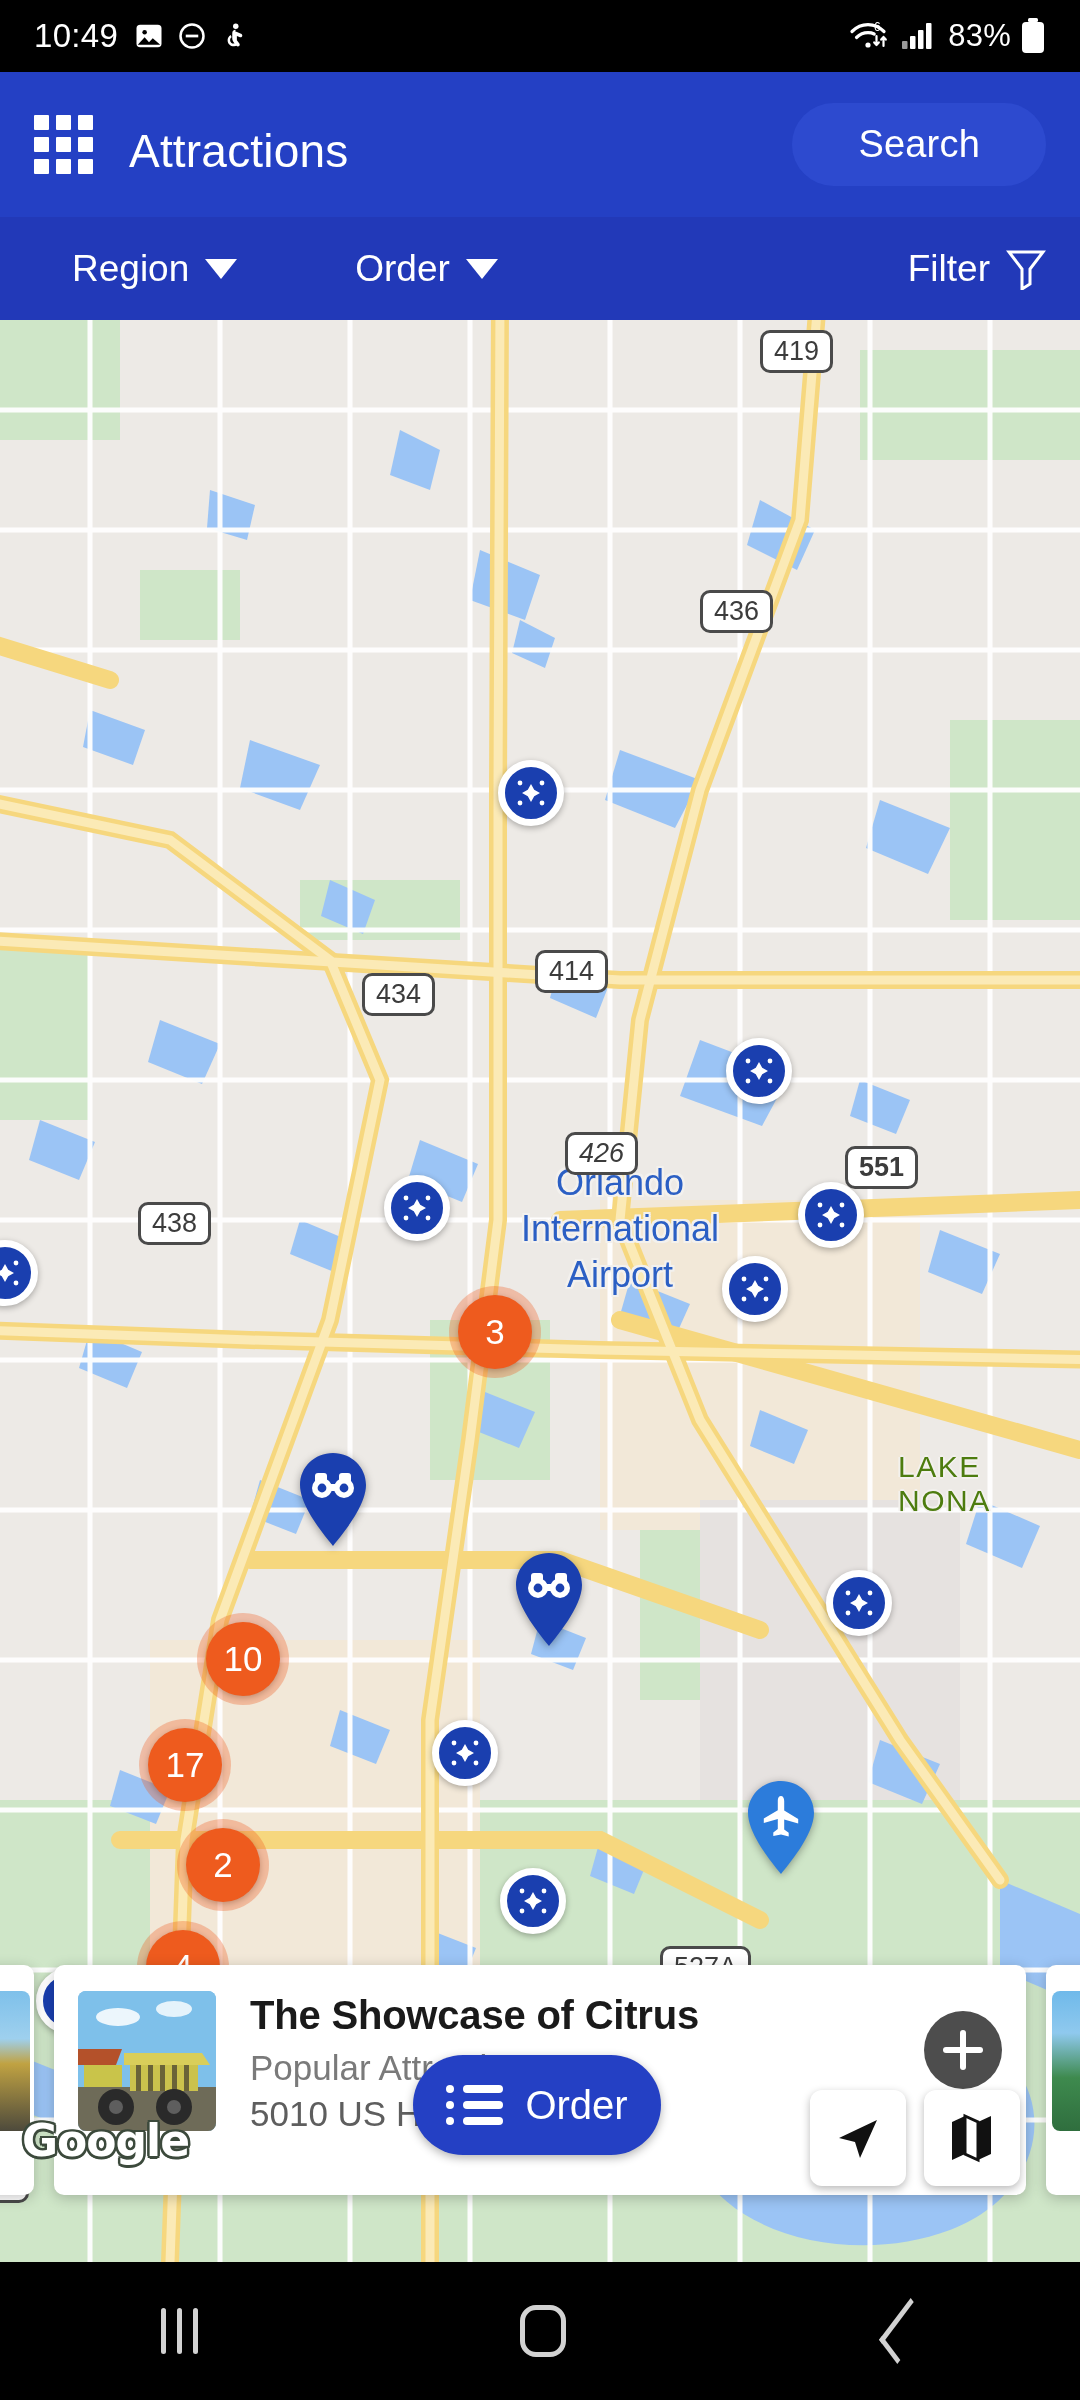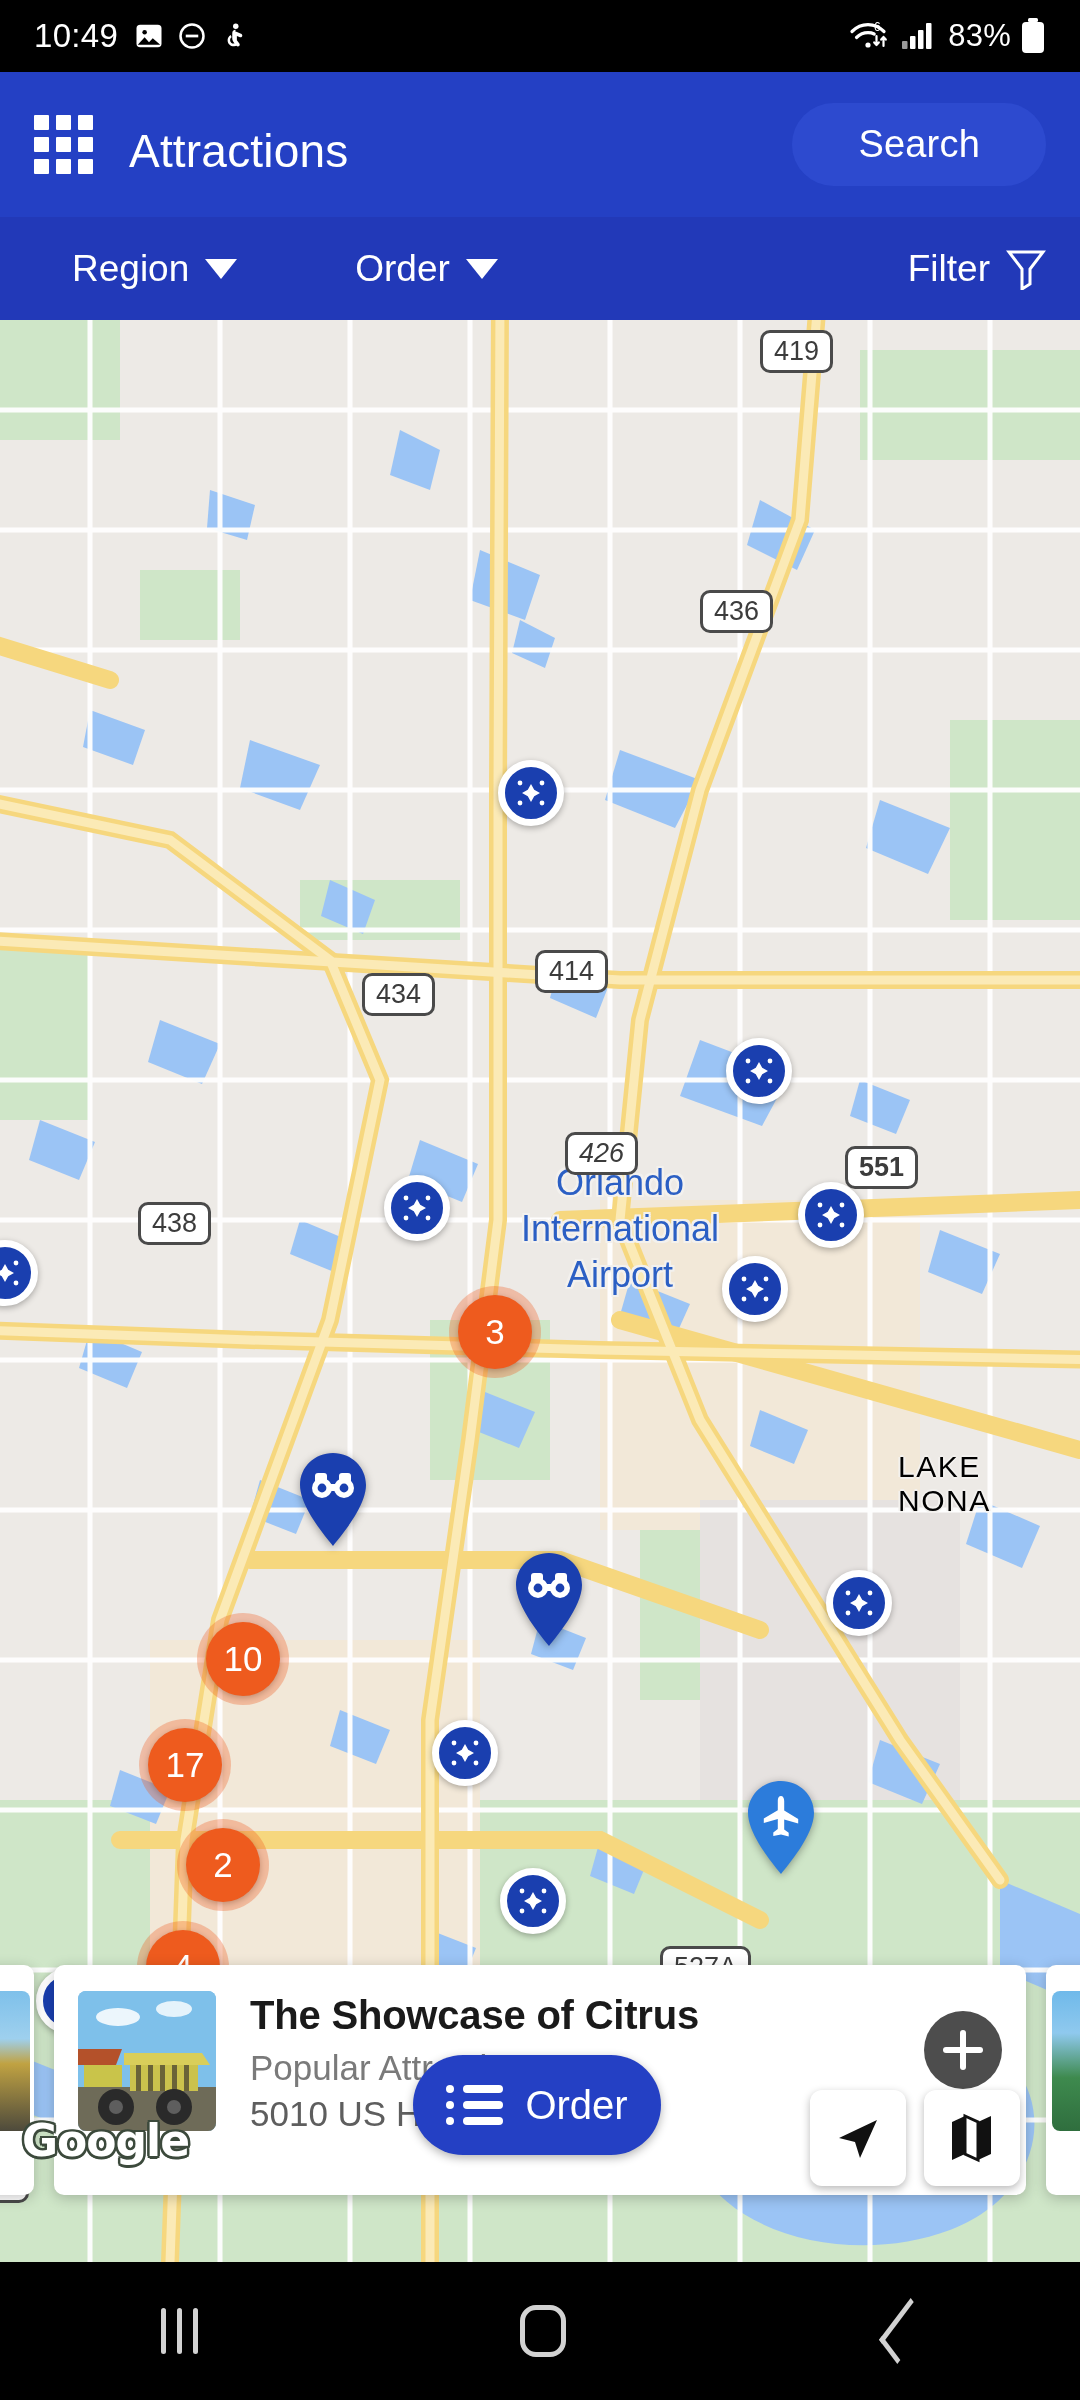--- a/index.html
+++ b/index.html
@@ -56,21 +56,21 @@
     background:#EAE7E3; overflow:hidden;
   }
   .mapbg { position:absolute; inset:0; }
   .label-place {
     position:absolute; color:#2B5FC4; font-size:36px; text-align:center;
     line-height:46px; text-shadow: -2px 0 #F3F1EE,2px 0 #F3F1EE,0 -2px #F3F1EE,0 2px #F3F1EE,
        -2px -2px #F3F1EE,2px 2px #F3F1EE,2px -2px #F3F1EE,-2px 2px #F3F1EE;
     pointer-events:none; white-space:nowrap;
   }
   .label-nbhd {
-    position:absolute; color:#000000; font-size:30px; letter-spacing:1.5px;
+    position:absolute; color:#4d7c0f; font-size:30px; letter-spacing:1.5px;
     text-shadow:-2px 0 #F3F1EE,2px 0 #F3F1EE,0 -2px #F3F1EE,0 2px #F3F1EE;
   }
   .shield {
     position:absolute; background:#fff; border:3px solid #4A4A4A; border-radius:10px;
     color:#3C3C3C; font-size:27px; padding:3px 11px; font-weight:400; line-height:1.15;
   }
 
   
   .m-circle {
     position:absolute; width:66px; height:66px; border-radius:50%;

